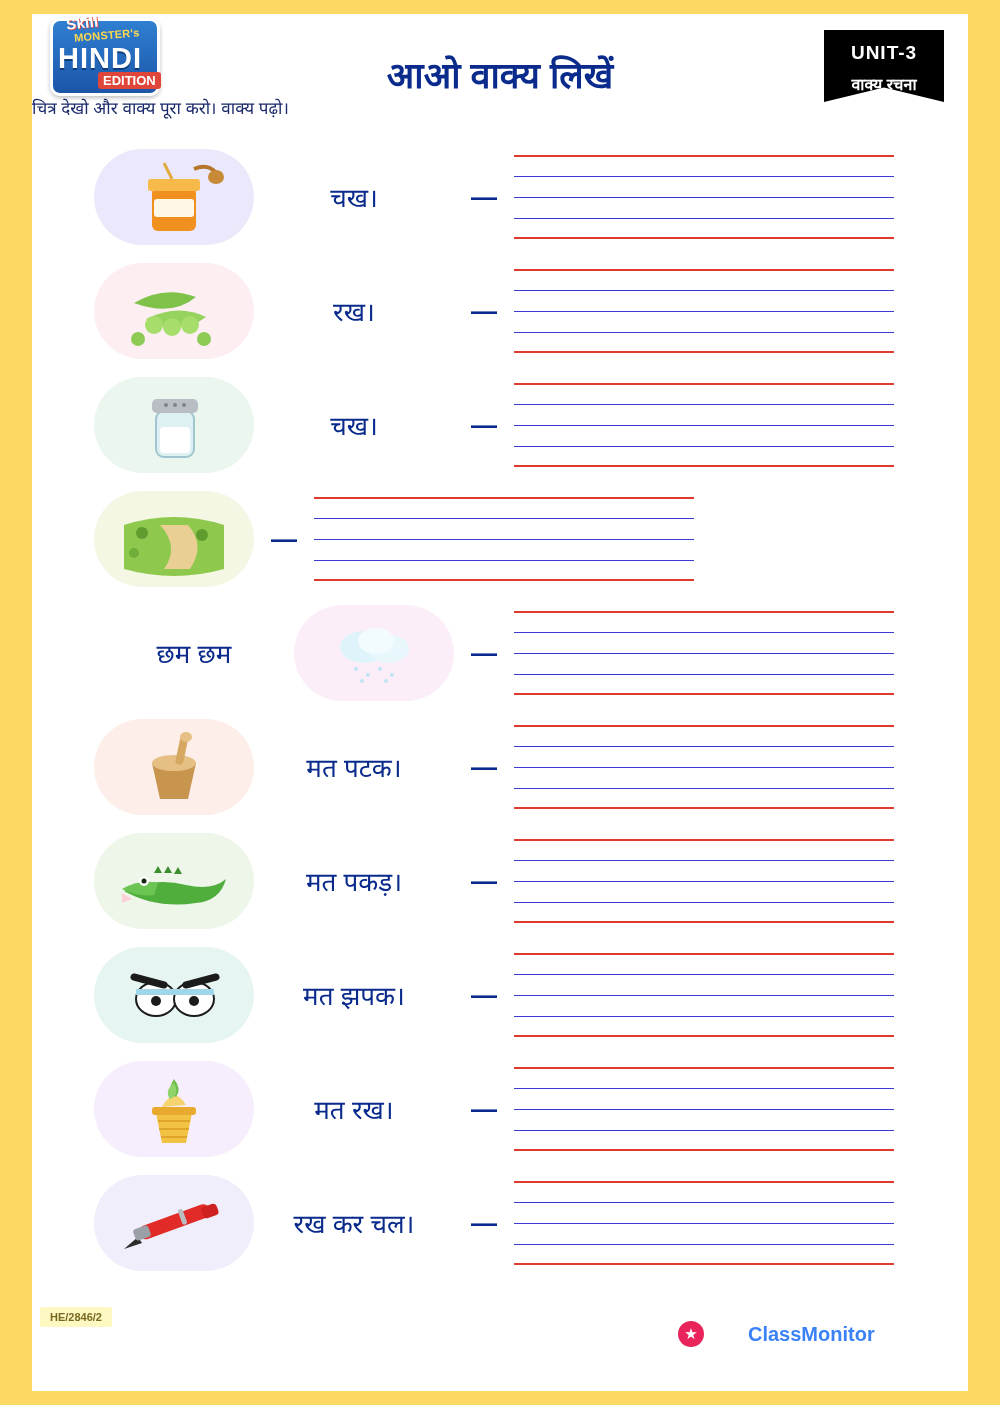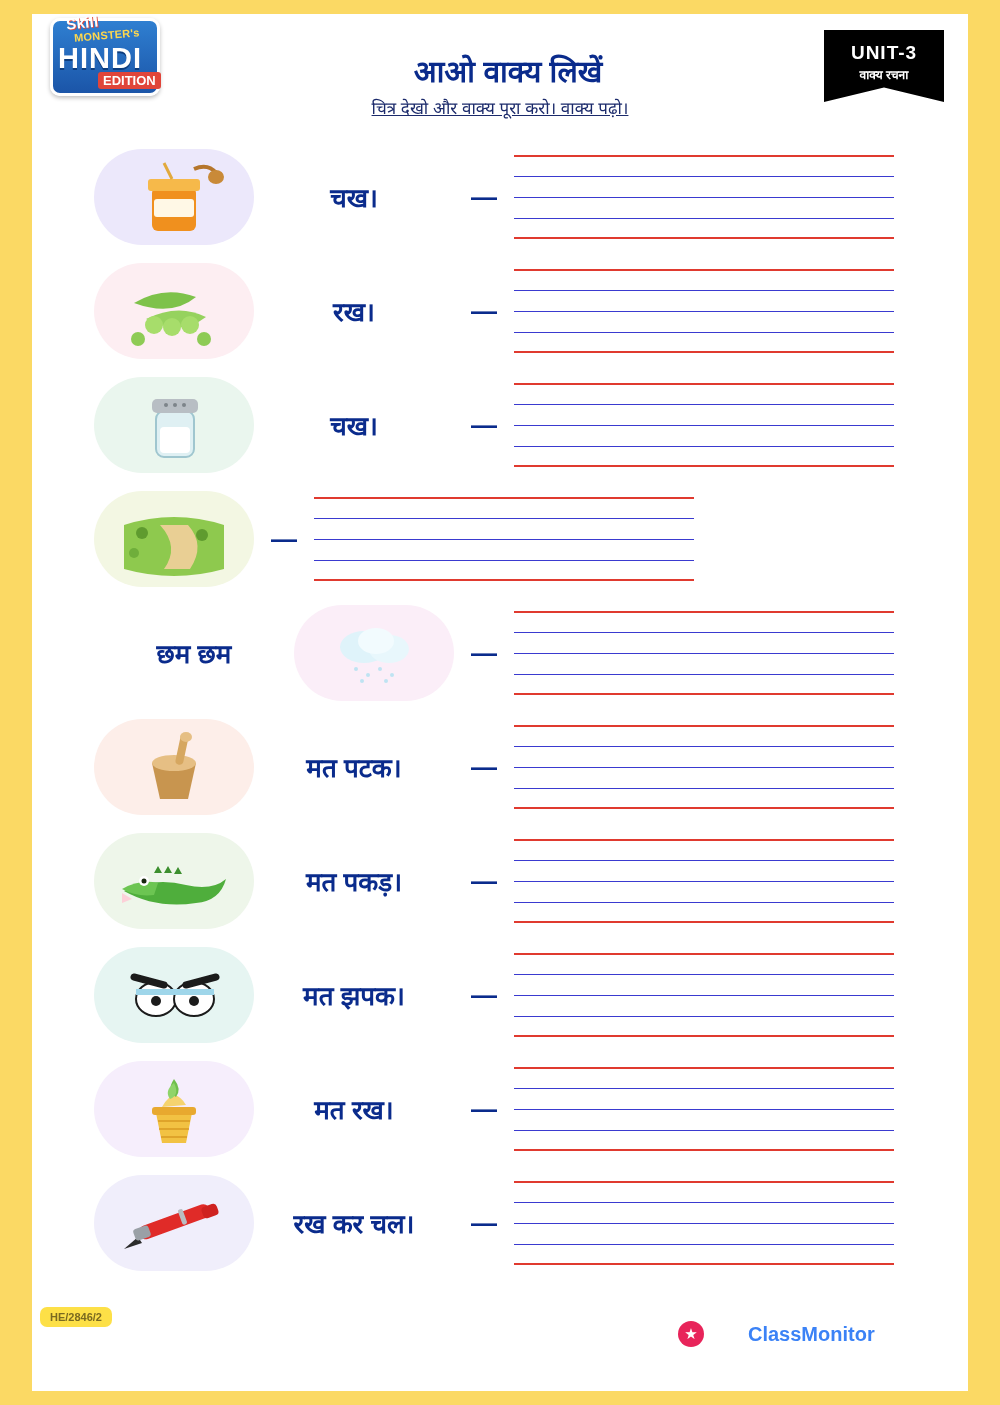--- a/index.html
+++ b/index.html
@@ -54,69 +54,69 @@
   
   .unit{
     position:absolute;right:24px;top:16px;
     width:120px;height:72px;
     background:#000000;
     color:#fff;text-align:center;
     clip-path:polygon(0 0,100% 0,100% 100%,50% 80%,0 100%);
     padding-top:12px;box-sizing:border-box;
   }
   .unit .u1{font-size:19px;font-weight:bold;letter-spacing:1px;}
-  .unit .u2{font-size:12px;font-weight:bold;margin-top:2px;}
+  .unit .u2{font-size:16px;font-weight:bold;margin-top:9px;}
   
   .title{
     position:absolute;left:0;top:36px;width:100%;
-    text-align:center;font-size:30px;font-weight:bold;color:#0a2b8c;padding-left:8px;
+    text-align:center;font-size:36px;font-weight:bold;color:#0a2b8c;
   }
   .subtitle{
     position:absolute;left:0;top:82px;width:100%;
-    text-align:center;font-size:17px;color:#1b2a6b;text-decoration:underline;
+    text-align:left;font-size:17px;color:#1b2a6b;
   }
   
   .rows{position:absolute;left:0;top:126px;width:100%;}
   .row{
     position:relative;height:114px;
     display:flex;align-items:center;
   }
   .pic{
     width:160px;height:96px;margin-left:62px;
     border-radius:48px;
     display:flex;align-items:center;justify-content:center;
     position:relative;overflow:hidden;
     flex:none;
   }
   .word{
     width:200px;text-align:center;
-    font-size:26px;font-weight:bold;color:#0a2b8c;
+    font-size:26px;font-weight:normal;color:#0a2b8c;
     flex:none;
   }
   .dash{
     width:60px;text-align:center;
     font-size:26px;color:#0a2b8c;font-weight:bold;
     flex:none;
   }
   .lines{
     width:380px;height:84px;position:relative;flex:none;
   }
   .lines i{position:absolute;left:0;width:100%;display:block;}
   .lines .red{border-top:2px solid #e03a2f;}
   .lines .blue{border-top:1.5px solid #3a3ad0;}
   .l0{top:0}.l1{top:21px}.l2{top:42px}.l3{top:63px}.l4{top:82px}
   
   .row.swap .pic{margin-left:0;}
   .row.swap .word{margin-left:62px;}
   
   .code{
     position:absolute;left:8px;bottom:64px;
-    background:#fde047;color:#7a6a20;
+    background:#fef9c3;color:#7a6a20;
     font-size:11px;font-weight:bold;
-    padding:4px 10px;border-radius:7px;
+    padding:4px 10px;border-radius:2px;
   }
   .cm{
     position:absolute;right:60px;bottom:44px;width:230px;text-align:left;
   }
   .cm .brand{display:flex;align-items:center;gap:8px;}
   .cm .star{
     width:26px;height:26px;border-radius:50%;
     background:#e8245a;color:#fff;font-size:15px;
     display:flex;align-items:center;justify-content:center;
   }

